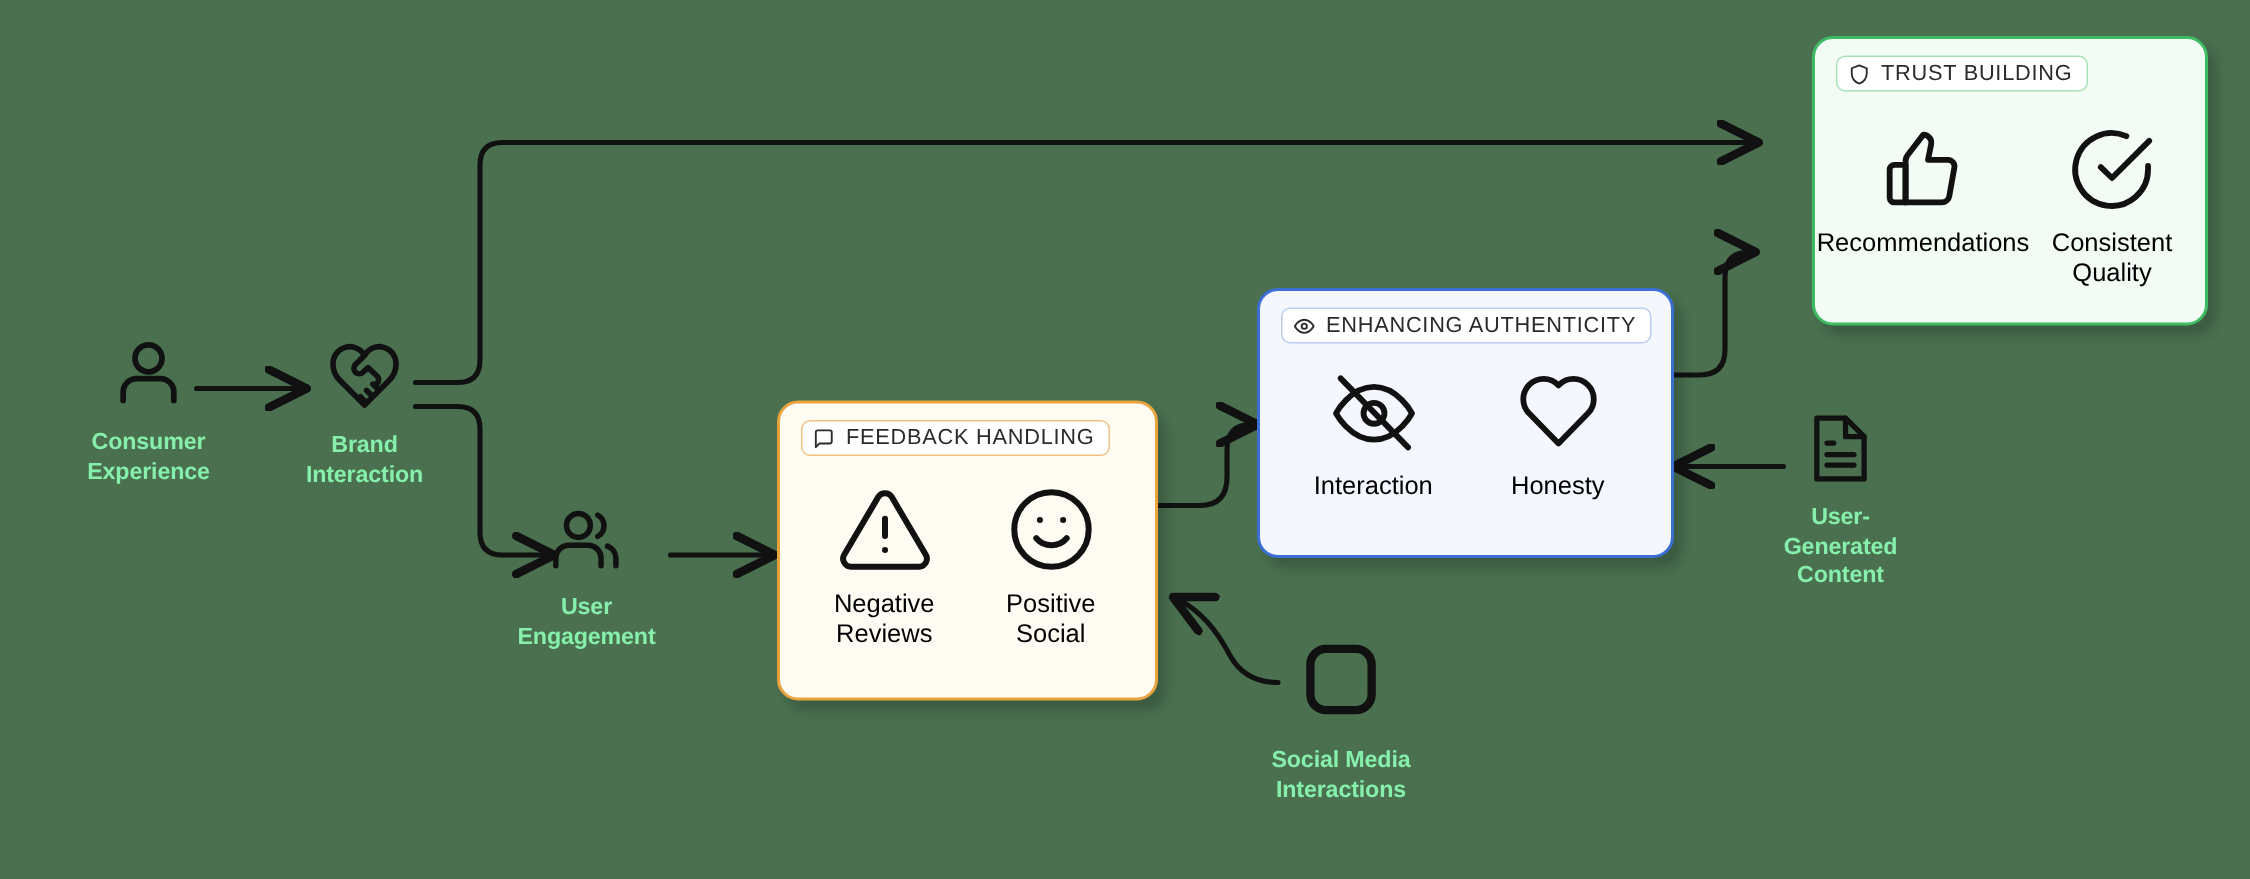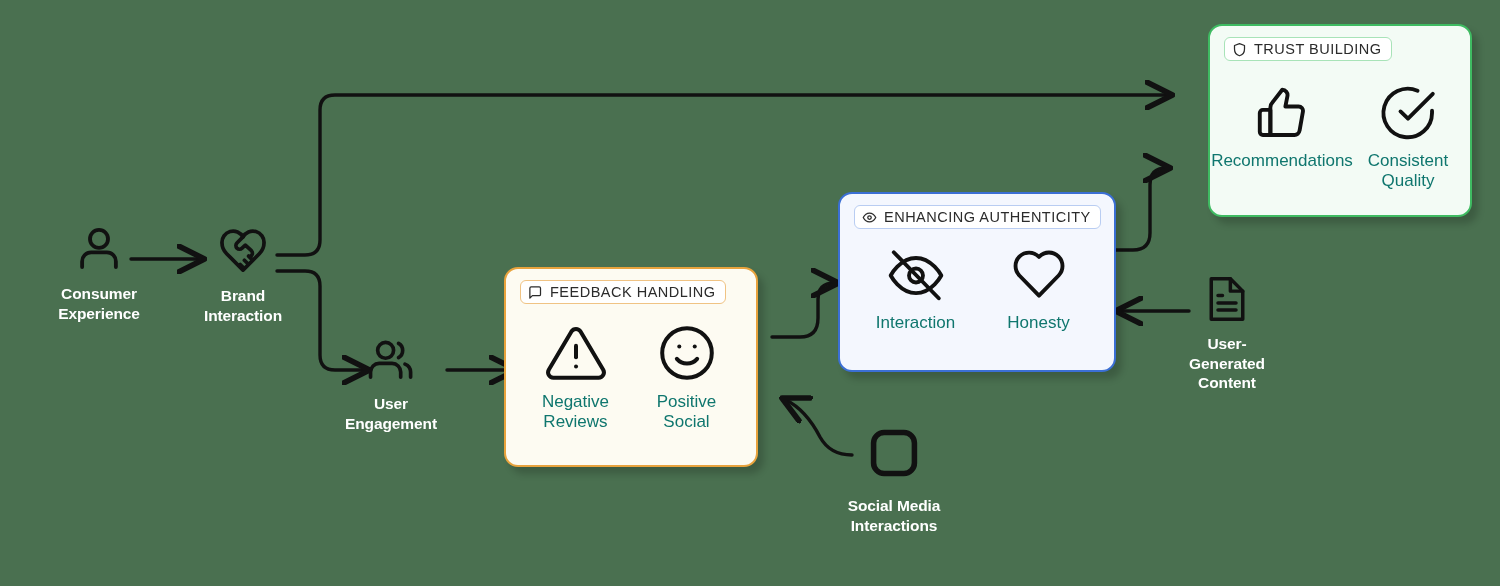--- a/index.html
+++ b/index.html
@@ -10,21 +10,21 @@
     overflow:hidden;
   }
   #canvas{position:relative;width:1500px;height:586px;}
   #edges{position:absolute;left:0;top:0;width:1500px;height:586px;}
 
   
   .node{position:absolute;display:flex;flex-direction:column;align-items:center;}
   .node .ico{display:block;}
   .node .nlabel{
     margin-top:4px;
-    font-size:15.5px;font-weight:bold;color:#ffffff;
+    font-size:15.5px;font-weight:bold;color:#86efac;
     text-align:center;line-height:1.26;letter-spacing:-0.1px;
     white-space:pre-line;
   }
 
   
   .group{
     position:absolute;
     border-radius:14px;
     box-shadow:6px 7px 7px rgba(0,0,0,.18);
     box-sizing:border-box;
@@ -40,21 +40,21 @@
   }
   .group .gtitle .ticon{display:flex;align-items:center;}
   .group .gbody{
     position:absolute;left:0;right:0;bottom:10px;top:52px;
     display:flex;align-items:flex-start;justify-content:space-around;
     padding:0 14px;box-sizing:border-box;
   }
   .item{display:flex;flex-direction:column;align-items:center;width:150px;}
   .item .ilabel{
     margin-top:3px;
-    font-size:17px;color:#0f766e;text-align:center;line-height:1.16;
+    font-size:17px;color:#000000;text-align:center;line-height:1.16;
     white-space:pre-line;font-weight:normal;
   }
 
   .g-feedback{background:#fdfbf2;border:2.5px solid #e8a33d;}
   .g-feedback .gtitle{border:1.5px solid #f0c384;}
   .g-auth{background:#f4f7fe;border:2.5px solid #3b6fd4;}
   .g-auth .gtitle{border:1.5px solid #b9cdf2;}
   .g-trust{background:#f3fbf5;border:2.5px solid #3fbb62;margin-left:32px;}
   .g-trust .gtitle{border:1.5px solid #a8e3b8;}
 </style>
@@ -141,21 +141,21 @@
         <path d="M4 3h8.5L18 8.5V21H4z"></path>
         <path d="M12.5 3v5.5H18"></path>
         <path d="M7 10.4h2M7 13.8h8M7 16.9h8"></path>
       </svg>
     </span>
     <span class="nlabel">User-
 Generated
 Content</span>
   </div>
 
-  <div class="group g-feedback" style="left:504px;top:267px;width:254px;height:200px;">
+  <div class="group g-feedback" style="left:518px;top:267px;width:254px;height:200px;">
     <div class="gtitle">
       <span class="ticon">
         <svg width="15" height="15" viewBox="0 0 24 24" fill="none" stroke="#2b2b2b" stroke-width="2" stroke-linecap="round" stroke-linejoin="round">
           <path d="M20 15a2 2 0 0 1-2 2H7l-4 4V5a2 2 0 0 1 2-2h13a2 2 0 0 1 2 2z"></path>
         </svg>
       </span>
       <span>FEEDBACK HANDLING</span>
     </div>
     <div class="gbody">
       <div class="item">

